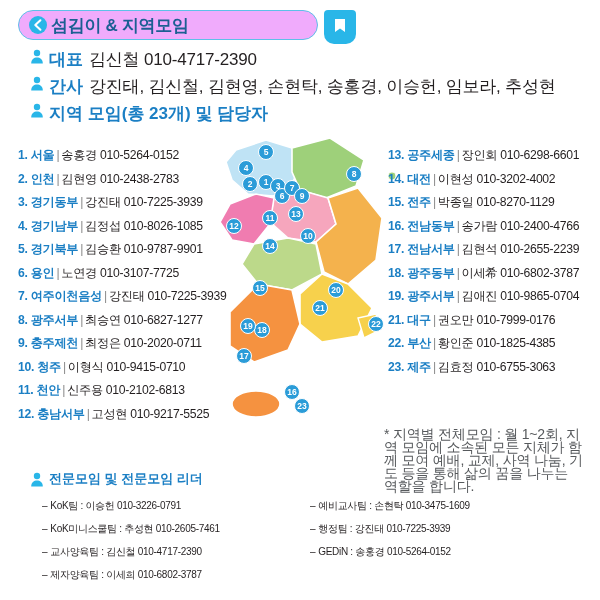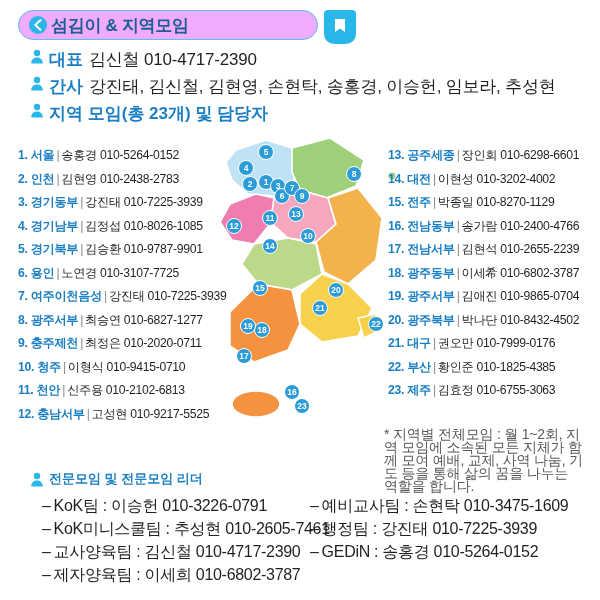--- a/index.html
+++ b/index.html
@@ -161,21 +161,21 @@
   .bottom-title .person-icon { margin-right: 5px; }
 
   .bottom-cols {
     position: absolute;
     left: 42px; top: 494px;
     width: 540px;
     display: flex;
   }
   .bcol { width: 268px; }
   .bitem {
-    font-size: 16px;
+    font-size: 10px;
     line-height: 23px;
     letter-spacing: -0.3px;
     color: #231f20;
     white-space: nowrap;
   }
   .bitem .dash { color: #231f20; margin-right: 3px; }
   .bitem .bname { color: #231f20; }
 </style>
 </head>
 <body>
@@ -372,21 +372,20 @@
   </div>
 
   <div class="list right">
     <div class="item"><span class="rnum">13.</span> <span class="rname">공주세종</span><span class="sep">|</span><span class="rphone">장인회 010-6298-6601</span></div>
     <div class="item"><span class="rnum">14.</span> <span class="rname">대전</span><span class="sep">|</span><span class="rphone">이현성 010-3202-4002</span></div>
     <div class="item"><span class="rnum">15.</span> <span class="rname">전주</span><span class="sep">|</span><span class="rphone">박종일 010-8270-1129</span></div>
     <div class="item"><span class="rnum">16.</span> <span class="rname">전남동부</span><span class="sep">|</span><span class="rphone">송가람 010-2400-4766</span></div>
     <div class="item"><span class="rnum">17.</span> <span class="rname">전남서부</span><span class="sep">|</span><span class="rphone">김현석 010-2655-2239</span></div>
     <div class="item"><span class="rnum">18.</span> <span class="rname">광주동부</span><span class="sep">|</span><span class="rphone">이세希 010-6802-3787</span></div>
     <div class="item"><span class="rnum">19.</span> <span class="rname">광주서부</span><span class="sep">|</span><span class="rphone">김애진 010-9865-0704</span></div>
-    <div class="item"><span class="rnum">20.</span> <span class="rname">광주북부</span><span class="sep">|</span><span class="rphone">박나단 010-8432-4502</span></div>
     <div class="item"><span class="rnum">21.</span> <span class="rname">대구</span><span class="sep">|</span><span class="rphone">권오만 010-7999-0176</span></div>
     <div class="item"><span class="rnum">22.</span> <span class="rname">부산</span><span class="sep">|</span><span class="rphone">황인준 010-1825-4385</span></div>
     <div class="item"><span class="rnum">23.</span> <span class="rname">제주</span><span class="sep">|</span><span class="rphone">김효정 010-6755-3063</span></div>
   </div>
 
   <div class="footnote">* 지역별 전체모임 : 월 1~2회, 지역 모임에 소속된 모든 지체가 함께 모여 예배, 교제, 사역 나눔, 기도 등을 통해 삶의 꿈을 나누는 역할을 합니다.</div>
 
   <div class="bottom-title">
     <span class="person-icon">
       <svg width="14" height="15" viewBox="0 0 14 15" aria-hidden="true">

